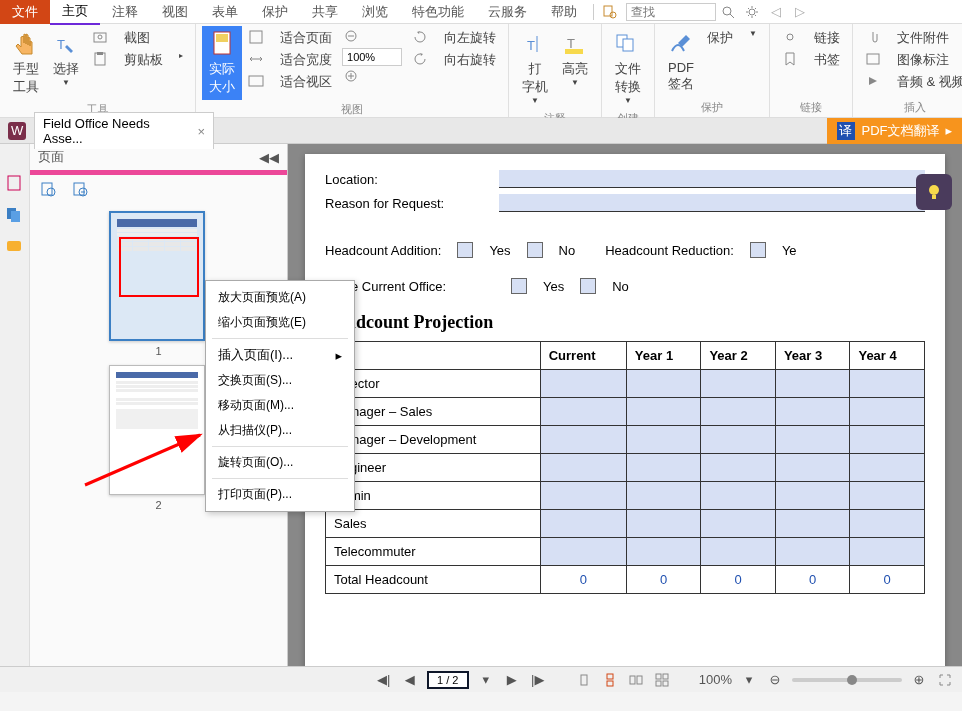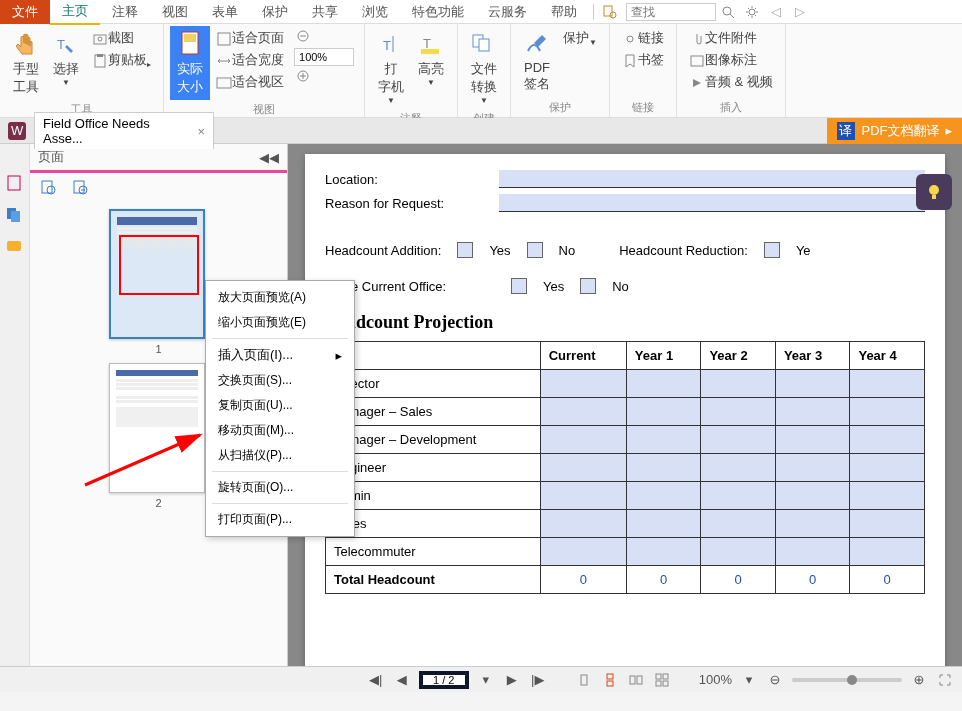--- a/index.html
+++ b/index.html
@@ -1,44 +1,44 @@
 <!DOCTYPE html>
 <html><head>
 <meta charset="utf-8">
 <style>
 *{margin:0;padding:0;box-sizing:border-box;font-family:"Microsoft YaHei",sans-serif;font-size:13px}
 body{background:#f4f4f4;width:962px;height:711px;overflow:hidden;position:relative}
 .menubar{display:flex;background:#fff;border-bottom:1px solid #ddd;height:24px;align-items:center}
 .menu-item{padding:3px 12px;cursor:pointer;color:#555}
 .menu-file{background:#d24615;color:#fff}
-.menu-active{background:#fff;border-bottom:2px solid #eab308;color:#0f766e}
+.menu-active{background:#fff;border-bottom:2px solid #6d28d9;color:#000000}
 .menu-sep{width:1px;height:16px;background:#ccc;margin:0 4px}
 .menu-icon{width:20px;height:20px;display:inline-flex;align-items:center;justify-content:center;margin:0 2px}
 .search-box{margin-left:4px;width:90px;height:18px;border:1px solid #ccc;padding:0 4px;font-size:12px}
 .ribbon{display:flex;background:#fafafa;border-bottom:1px solid #ddd;height:94px}
 .ribbon-group{display:flex;flex-direction:column;align-items:center;padding:2px 6px;border-right:1px solid #e0e0e0}
 .ribbon-group-body{display:flex;flex:1;align-items:flex-start}
 .ribbon-group-label{font-size:11px;color:#888;margin-top:2px}
 .rbig{display:flex;flex-direction:column;align-items:center;padding:4px 6px;cursor:pointer;font-size:11px;color:#444;text-align:center;min-width:40px}
 .rbig-active{background:#3b82f6;color:#fff}
 .ricon{width:28px;height:28px;display:flex;align-items:center;justify-content:center;margin-bottom:2px}
 .rcol{display:flex;flex-direction:column;gap:2px;padding:2px 4px}
-.rsmall{display:flex;align-items:flex-end;gap:0;font-size:11px;color:#444;cursor:pointer;padding:1px 2px;white-space:nowrap}
+.rsmall{display:flex;align-items:flex-start;gap:16px;font-size:11px;color:#444;cursor:pointer;padding:1px 2px;white-space:nowrap}
 .rsmall .si{width:16px;height:16px}
 .zoom-box{border:1px solid #ccc;width:60px;height:18px;font-size:11px;padding:0 4px}
 .tabbar{display:flex;background:#e8e8e8;border-bottom:1px solid #ccc;height:26px;align-items:center;padding-left:8px;position:relative}
 .app-icon{width:18px;height:18px;margin-right:8px}
 .doc-tab{background:#fff;border:1px solid #ccc;border-bottom:none;padding:3px 8px;display:flex;align-items:center;gap:8px;font-size:12px;max-width:180px}
 .tab-close{cursor:pointer;color:#888}
 .translate-btn{position:absolute;right:0;background:#f7941d;color:#fff;padding:4px 10px;display:flex;align-items:center;gap:6px;font-size:13px}
 .workspace{display:flex;height:522px;background:#fff}
 .leftbar{width:30px;background:#f0f0f0;border-right:1px solid #ddd;display:flex;flex-direction:column;gap:12px;padding-top:30px;align-items:center}
 .leftbar .lb{width:20px;height:20px;cursor:pointer}
 .panel{width:258px;border-right:1px solid #ccc;background:#fafafa;display:flex;flex-direction:column}
-.panel-head{display:flex;align-items:center;justify-content:space-between;padding:4px 8px;font-size:12px;color:#555;border-bottom:3px solid #ec4899}
+.panel-head{display:flex;align-items:center;justify-content:space-between;padding:4px 8px;font-size:12px;color:#555;border-bottom:5px solid #ec4899}
 .panel-toolbar{display:flex;gap:16px;padding:6px 10px}
 .panel-toolbar .pti{width:16px;height:16px}
 .thumbs{flex:1;padding:8px;overflow:auto;display:flex;flex-direction:column;align-items:center;gap:8px}
 .thumb{width:100px;text-align:center}
 .thumb-pg{width:96px;height:130px;background:#fff;border:1px solid #bbb;box-shadow:0 1px 3px rgba(0,0,0,.2);position:relative;padding:6px}
 .thumb-sel .thumb-pg{border:2px solid #3b7fc4;background:#dce8f5}
 .thumb-num{font-size:11px;color:#555;margin-top:4px}
 .redbox{position:absolute;border:2px solid red;left:8px;top:24px;width:80px;height:60px}
 .arrow{position:absolute;left:80px;top:430px;width:130px;height:60px;pointer-events:none;z-index:5}
 .ctx-menu{position:absolute;left:205px;top:280px;width:150px;background:#fff;border:1px solid #aaa;box-shadow:2px 2px 6px rgba(0,0,0,.2);z-index:10;padding:4px 0}
@@ -53,21 +53,21 @@
 .chk{width:16px;height:16px;border:1px solid #666;background:#d7e0f4}
 .section-title{font-family:Georgia,serif;font-size:18px;font-weight:bold;margin:18px 0 8px}
 table.hc{border-collapse:collapse;width:100%;font-family:Georgia,serif;font-size:13px}
 table.hc th,table.hc td{border:1px solid #333;padding:4px 8px;height:28px;text-align:left}
 table.hc td.v{background:#d7e0f4;text-align:center}
 table.hc td.tot{text-align:center;color:#2050b0;font-family:Arial}
 .bulb{position:absolute;right:10px;top:30px;width:36px;height:36px;background:#4a3b5c;border-radius:6px;display:flex;align-items:center;justify-content:center}
 .statusbar{height:26px;background:#f0f0f0;border-top:1px solid #ccc;display:flex;align-items:center;padding:0 8px;gap:8px;font-size:12px;color:#555}
 .sb-spacer{flex:1}
 .sb-btn{width:18px;height:18px;display:flex;align-items:center;justify-content:center;cursor:pointer}
-.sb-page-input{width:50px;border:4px solid #0f172a;text-align:center;height:18px;font-size:11px}
+.sb-page-input{width:42px;border:2px solid #0f172a;text-align:center;height:18px;font-size:11px}
 .slider{width:110px;height:4px;background:#ccc;position:relative;border-radius:2px}
 .slider-thumb{position:absolute;width:10px;height:10px;background:#888;border-radius:50%;top:-3px;left:50%}
 svg{display:block}
 .thumb-content{font-size:4px;color:#666}
 .thumb-content .tline{height:3px;background:#eee;margin:1px 0}
 .thumb-content .tgrid{display:grid;grid-template-columns:repeat(5,1fr);gap:1px}
 .thumb-content .tcell{height:4px;background:#e8e8e8}
 </style>
 </head>
 <body>
@@ -200,20 +200,40 @@
               <line x1="4" y1="7" x2="10" y2="7" stroke="#888"></line>
             </svg>
           </div>
         <input class="zoom-box" value="100%" style="">
         <div class="rsmall">
             <svg width="16" height="16">
               <circle cx="7" cy="7" r="5" fill="none" stroke="#888"></circle>
               <line x1="4" y1="7" x2="10" y2="7" stroke="#888"></line>
               <line x1="7" y1="4" x2="7" y2="10" stroke="#888"></line>
             </svg>
+          </div>
+      </div>
+      <div class="rcol">
+        <div class="rsmall">
+            <span class="si">
+              <svg width="16" height="16">
+                <path d="M8 3a5 5 0 1 1-5 5" fill="none" stroke="#888"></path>
+                <path d="M5 3l3-1-1 3z" fill="#888"></path>
+              </svg>
+            </span>
+            <span>向左旋转</span>
+          </div>
+        <div class="rsmall">
+            <span class="si">
+              <svg width="16" height="16">
+                <path d="M8 3a5 5 0 1 0 5 5" fill="none" stroke="#888"></path>
+                <path d="M11 3l-3-1 1 3z" fill="#888"></path>
+              </svg>
+            </span>
+            <span>向右旋转</span>
           </div>
       </div>
     </div>
     <div class="ribbon-group-label">视图</div>
   </div>
 
   <div class="ribbon-group">
     <div class="ribbon-group-body">
       <div class="rbig">
           <div class="ricon">
@@ -459,21 +479,20 @@
 
   <div class="ctx-menu">
     <div class="ctx-item">放大页面预览(A)</div>
     <div class="ctx-item">缩小页面预览(E)</div>
     <div class="ctx-sep"></div>
     <div class="ctx-item">
         <span>插入页面(I)...</span>
         <span>▸</span>
       </div>
     <div class="ctx-item">交换页面(S)...</div>
-    <div class="ctx-item">复制页面(U)...</div>
     <div class="ctx-item">移动页面(M)...</div>
     <div class="ctx-item">从扫描仪(P)...</div>
     <div class="ctx-sep"></div>
     <div class="ctx-item">旋转页面(O)...</div>
     <div class="ctx-sep"></div>
     <div class="ctx-item">打印页面(P)...</div>
   </div>
 
   <div class="doc-view">
     <div class="bulb">
@@ -485,21 +504,21 @@
     <div class="page">
       <div class="form-row">
           <span class="form-label">Location:</span>
           <span class="form-line"></span>
         </div>
       <div class="form-row">
           <span class="form-label">Reason for Request:</span>
           <span class="form-line"></span>
         </div>
 
-      <div style="display:flex;gap:44px;margin-top:20px">
+      <div style="display:flex;gap:30px;margin-top:20px">
         <div class="chk-row">
           <span>Headcount Addition:</span>
           <span class="chk"></span>
             <span>Yes</span>
           <span class="chk"></span>
             <span>No</span>
         </div>
         <div class="chk-row">
           <span>Headcount Reduction:</span>
           <span class="chk"></span>
@@ -575,21 +594,21 @@
             </tr>
         <tr>
               <td>Telecommuter</td>
               <td class="v"></td>
               <td class="v"></td>
               <td class="v"></td>
               <td class="v"></td>
               <td class="v"></td>
             </tr>
         <tr>
-              <td style="font-weight:bold">Total Headcount</td>
+              <td style="font-weight:normal">Total Headcount</td>
               <td class="tot">0</td>
               <td class="tot">0</td>
               <td class="tot">0</td>
               <td class="tot">0</td>
               <td class="tot">0</td>
             </tr>
       </tbody>
         </table>
     </div>
   </div>

